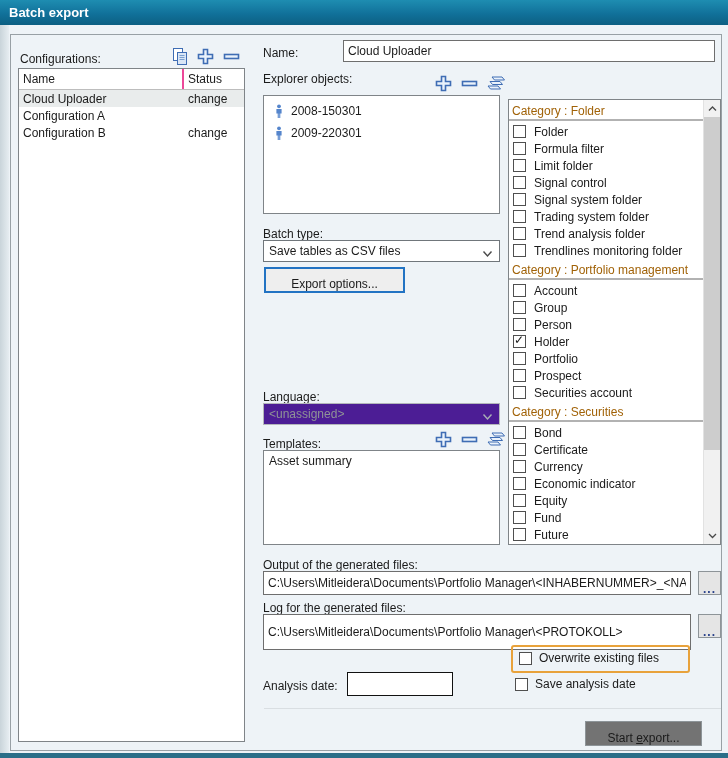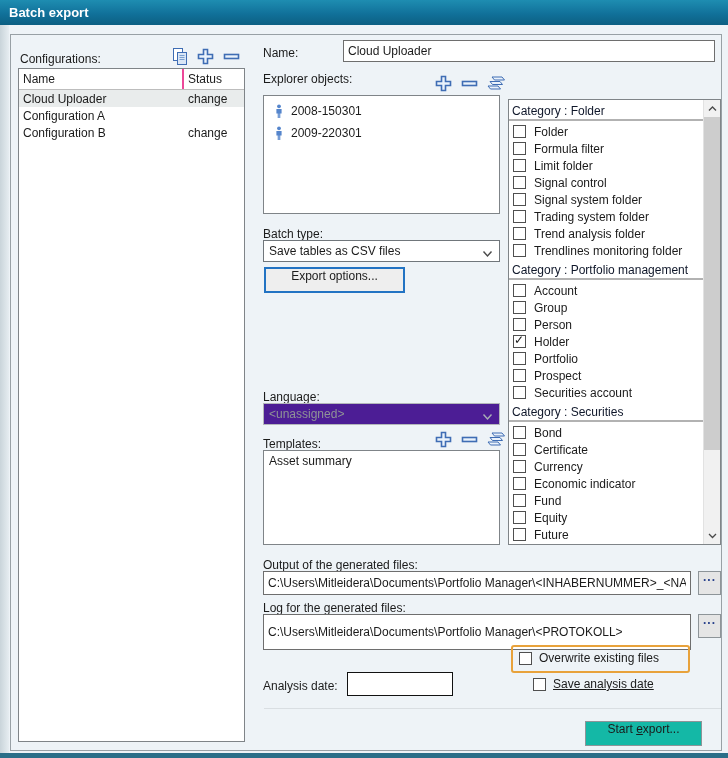--- a/index.html
+++ b/index.html
@@ -36,28 +36,28 @@
   
   .textin {position:absolute; background:#fff; border:1px solid #6e6e6e; box-sizing:border-box;
     padding:0 4px; font-family:"Liberation Sans", sans-serif; font-size:12px; color:#1b1b1b; outline:none;}
   .selectbox {position:absolute; background:#fff; border:1px solid #70767b; box-sizing:border-box;
     padding:0 22px 0 5px; display:flex; align-items:center; white-space:nowrap; overflow:hidden; cursor:default;}
   .selectbox .chev {position:absolute; right:6px; top:50%; margin-top:-4px;}
   .selectbox.disabled {background:#4c1d95; border-color:#b3b6ba; color:#8f9396;}
 
   
   .btn {position:absolute; background:#e5e5e5; border:1px solid #8d9498; box-sizing:border-box;
-    display:flex; align-items:flex-start; justify-content:center; cursor:pointer; font-size:12px;}
+    display:flex; align-items:flex-end; justify-content:center; cursor:pointer; font-size:12px;}
   .btn.focus-blue {border:2px solid #2273c3; background:#eeeeee;}
   .browse {color:#27408b; font-weight:bold; letter-spacing:1px; line-height:10px;}
   .mnemonic {text-decoration:underline;}
 
   
   .cat-content {position:absolute; left:0; top:0; right:17px; bottom:0; overflow:hidden;}
-  .cat-header {color:#0f172a; padding:4px 0 1px 3px; border-bottom:2px solid #b2b2b2; margin-bottom:2px; height:14px; white-space:nowrap;}
+  .cat-header {color:#a16207; padding:4px 0 1px 3px; border-bottom:2px solid #b2b2b2; margin-bottom:2px; height:14px; white-space:nowrap;}
   .cat-item {display:flex; align-items:center; height:17px; padding-left:4px; gap:8px; white-space:nowrap;}
   .cb {width:11px; height:11px; background:#fff; border:1px solid #4f4f4f; position:relative; flex:none;}
   .cb.checked::before {content:"✓"; position:absolute; left:0px; top:-3px; font-size:12px; color:#1b1b1b;}
   .check-row {position:absolute; display:flex; align-items:center; gap:7px; white-space:nowrap;}
 
   
   .scrollbar {position:absolute; right:0; top:0; width:17px; height:100%; background:#f1f1f1; border-left:1px solid #e2e2e2; box-sizing:border-box;}
   .scroll-btn {position:absolute; left:0; width:16px; height:17px; display:flex; align-items:center; justify-content:center; background:#f1f1f1;}
   .scroll-thumb {position:absolute; left:0; top:17px; width:16px; height:333px; background:#cdcdcd;}
 
@@ -287,25 +287,25 @@
         <div class="cat-item">
     <span class="cb"></span>
     <span class="cat-lbl">Currency</span>
   </div>
         <div class="cat-item">
     <span class="cb"></span>
     <span class="cat-lbl">Economic indicator</span>
   </div>
         <div class="cat-item">
     <span class="cb"></span>
+    <span class="cat-lbl">Equity</span>
+  </div>
+        <div class="cat-item">
+    <span class="cb"></span>
     <span class="cat-lbl">Fund</span>
-  </div>
-        <div class="cat-item">
-    <span class="cb"></span>
-    <span class="cat-lbl">Equity</span>
   </div>
         <div class="cat-item">
     <span class="cb"></span>
     <span class="cat-lbl">Future</span>
   </div>
       </div>
     <div class="scrollbar">
       <div class="scroll-btn" style="top:0;">
         <svg width="9" height="6" viewBox="0 0 9 6">
             <path d="M1 4.5 L4.5 1 L8 4.5" fill="none" stroke="#4a4a4a" stroke-width="1.3"></path>
@@ -333,24 +333,24 @@
   </div>
 
   <div class="orange-box" style="left:511px; top:645px; width:179px; height:28px;"></div>
   <div class="check-row" style="left:519px; top:651px;">
     <span class="cb" id="cb-overwrite"></span>
     <span>Overwrite existing files</span>
   </div>
 
   <div class="lbl" style="left:263px; top:679px;">Analysis date:</div>
   <input class="textin" style="left: 347px; top: 672px; width: 106px; height: 24px; border: 1px solid rgb(17, 17, 17);" value="">
-  <div class="check-row" style="left:533px; top:677px;text-decoration:underline;">
+  <div class="check-row" style="left:515px; top:677px;">
     <span class="cb" id="cb-save"></span>
     <span>Save analysis date</span>
   </div>
 
   <div class="divider" style="left:264px; top:708px; width:457px;"></div>
 
-  <div class="btn" style="left:585px; top:721px; width:117px; height:25px; background:#14b8a6;">
+  <div class="btn" style="left:585px; top:721px; width:117px; height:25px; background:#737373;">
     <span><span>Start </span><span class="mnemonic">e</span><span>xport...</span></span>
   </div>
 
 </div>
 
 </body></html>

